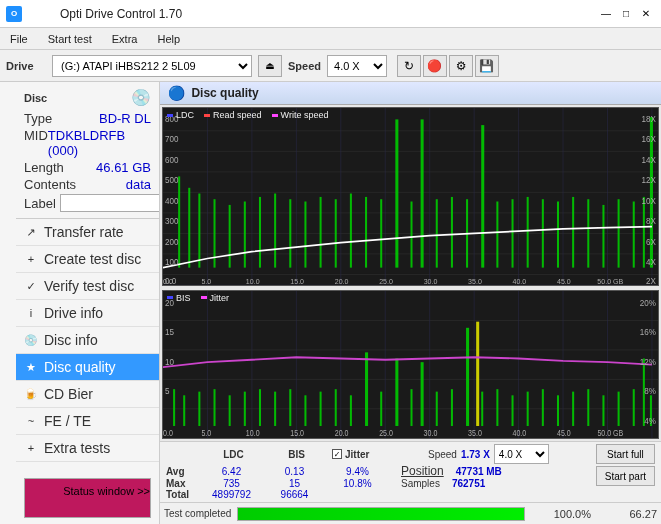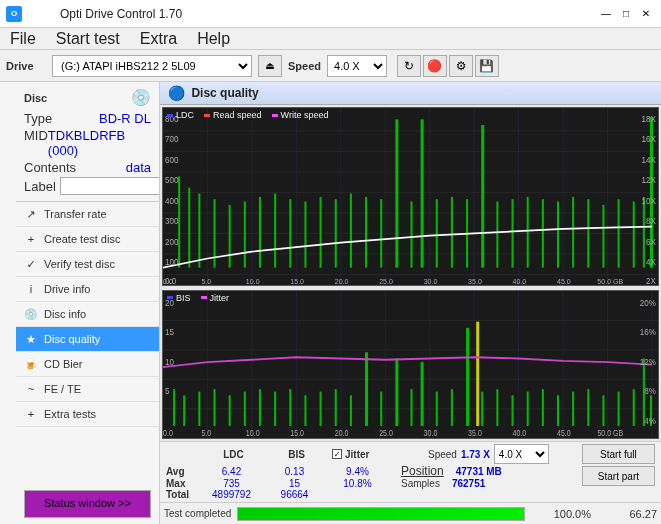--- a/index.html
+++ b/index.html
@@ -8,21 +8,21 @@
     
     .titlebar { background: #fff; display: flex; align-items: center; justify-content: space-between; padding: 4px 6px; border-bottom: 1px solid #ccc; height: 28px; }
     .titlebar-left { display: flex; align-items: center; gap: 6px; }
     .titlebar-icon { width: 16px; height: 16px; background: #1e90ff; border-radius: 2px; display: flex; align-items: center; justify-content: center; color: white; font-size: 8px; font-weight: bold; }
     .titlebar-title { font-size: 12px; color: #222; margin-left: 32px; }
     .titlebar-controls { display: flex; gap: 2px; }
     .titlebar-btn { width: 18px; height: 18px; display: flex; align-items: center; justify-content: center; font-size: 10px; cursor: pointer; border: none; background: none; }
 
     
     .menubar { background: #f0f0f0; display: flex; align-items: center; padding: 2px 6px; border-bottom: 1px solid #ccc; height: 22px; gap: 12px; }
-    .menubar-item { font-size: 16px; cursor: pointer; padding: 2px 4px; color: #222; }
+    .menubar-item { font-size: 11px; cursor: pointer; padding: 2px 4px; color: #222; }
 
     
     .drive-toolbar { background: #f0f0f0; display: flex; align-items: center; padding: 3px 6px; border-bottom: 1px solid #ccc; height: 32px; gap: 6px; }
     .drive-label { font-size: 11px; font-weight: bold; color: #333; min-width: 40px; }
     .drive-select { height: 22px; font-size: 11px; border: 1px solid #aaa; background: white; flex: 1; max-width: 200px; padding: 0 4px; }
     .eject-btn { width: 24px; height: 22px; background: #e8e8e8; border: 1px solid #aaa; display: flex; align-items: center; justify-content: center; cursor: pointer; font-size: 10px; }
     .speed-label { font-size: 11px; font-weight: bold; color: #333; }
     .speed-select { height: 22px; font-size: 11px; border: 1px solid #aaa; background: white; width: 60px; padding: 0 2px; }
     .toolbar-icons { display: flex; gap: 2px; margin-left: 4px; }
     .toolbar-icon-btn { width: 24px; height: 22px; background: #e8e8e8; border: 1px solid #aaa; display: flex; align-items: center; justify-content: center; cursor: pointer; font-size: 12px; }
@@ -43,24 +43,24 @@
     .disc-field-value { color: #0000cc; font-weight: 500; }
     .disc-field-value.blue { color: #0000cc; }
     .label-row { display: flex; align-items: center; gap: 4px; margin-top: 2px; }
     .label-input { height: 18px; border: 1px solid #aaa; font-size: 10px; flex: 1; padding: 0 2px; }
 
     
     .nav-items { flex: 1; overflow-y: auto; }
     .nav-item { display: flex; align-items: center; gap: 6px; padding: 5px 8px; cursor: pointer; font-size: 11px; color: #333; border-bottom: 1px solid #e0e0e0; }
     .nav-item.active { background: #3399ff; color: white; }
     .nav-item-icon { width: 14px; height: 14px; display: flex; align-items: center; justify-content: center; font-size: 11px; flex-shrink: 0; }
-    .nav-item-label { font-size: 11px; }
-
-    
-    .status-btn { margin: 6px 8px; height: 28px; background: #a21caf; border: 1px solid #aaa; cursor: pointer; font-size: 11px; text-align: center; line-height: 24px; }
+    .nav-item-label { font-size: 14px; }
+
+    
+    .status-btn { margin: 6px 8px; height: 40px; background: #be185d; border: 1px solid #aaa; cursor: pointer; font-size: 11px; text-align: right; line-height: 24px; }
 
     
     .content { flex: 1; display: flex; flex-direction: column; background: #e8e8e8; overflow: hidden; }
 
     
     .dq-header { background: linear-gradient(to bottom, #e0e8ff, #c8d8f0); padding: 3px 8px; display: flex; align-items: center; gap: 6px; border-bottom: 1px solid #aaa; }
     .dq-title { font-size: 12px; font-weight: bold; color: #222; }
     .dq-icon { color: #1e90ff; font-size: 14px; }
 
     
@@ -79,21 +79,21 @@
     .chart-svg { width: 100%; height: 100%; }
 
     
     .stats-area { background: #f0f0f0; border-top: 1px solid #ccc; padding: 2px 6px; display: flex; flex-direction: column; gap: 1px; }
     .stats-row { display: flex; align-items: center; gap: 8px; font-size: 10px; }
     .stats-label { font-weight: bold; color: #333; min-width: 30px; }
     .stats-col-header { font-weight: bold; color: #333; min-width: 55px; text-align: center; }
     .stats-value { min-width: 55px; text-align: center; color: #0000cc; }
     .jitter-check { width: 10px; height: 10px; border: 1px solid #555; background: white; display: flex; align-items: center; justify-content: center; font-size: 8px; }
     .action-btns { display: flex; flex-direction: column; gap: 2px; margin-left: 4px; }
-    .action-btn { height: 20px; padding: 0 15px; background: #e8e8e8; border: 1px solid #aaa; cursor: pointer; font-size: 10px; white-space: nowrap; }
+    .action-btn { height: 20px; padding: 0 8px; background: #e8e8e8; border: 1px solid #aaa; cursor: pointer; font-size: 10px; white-space: nowrap; }
 
     
     .progress-bar-area { background: #f0f0f0; border-top: 1px solid #ccc; padding: 2px 4px; display: flex; align-items: center; gap: 6px; height: 22px; }
     .progress-track { flex: 1; height: 14px; background: #ddd; border: 1px solid #aaa; position: relative; overflow: hidden; }
     .progress-fill { height: 100%; background: linear-gradient(to right, #00cc00, #00ee00); }
     .progress-text { font-size: 11px; color: #333; min-width: 60px; text-align: right; }
     .status-text { font-size: 10px; color: #333; }
 
     .right-speed-select { height: 20px; font-size: 10px; border: 1px solid #aaa; background: white; width: 55px; }
   </style>
@@ -148,20 +148,24 @@
         <span class="disc-panel-title">Disc</span>
         <span class="disc-icon">💿</span>
       </div>
       <div class="disc-field">
         <span class="disc-field-label">Type</span>
         <span class="disc-field-value blue">BD-R DL</span>
       </div>
       <div class="disc-field">
         <span class="disc-field-label">MID</span>
         <span class="disc-field-value blue">TDKBLDRFB (000)</span>
+      </div>
+      <div class="disc-field">
+        <span class="disc-field-label">Length</span>
+        <span class="disc-field-value blue">46.61 GB</span>
       </div>
       <div class="disc-field">
         <span class="disc-field-label">Contents</span>
         <span class="disc-field-value blue">data</span>
       </div>
       <div class="label-row">
         <span style="font-size:13px;color:#333;">Label</span>
         <input class="label-input" type="text" style="">
 
       </div>

